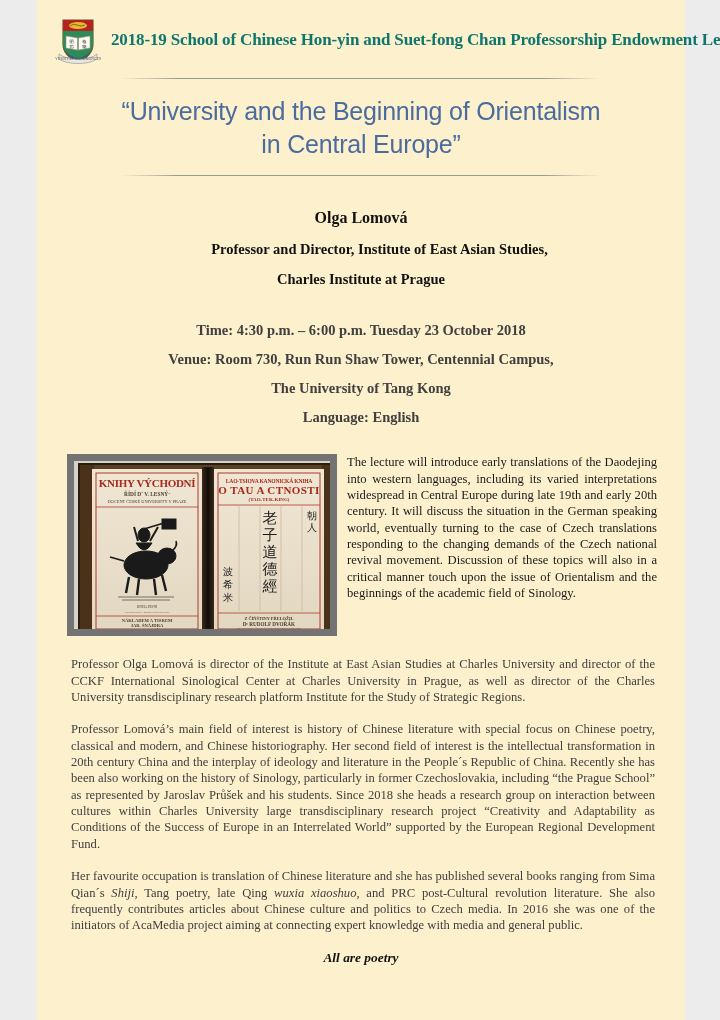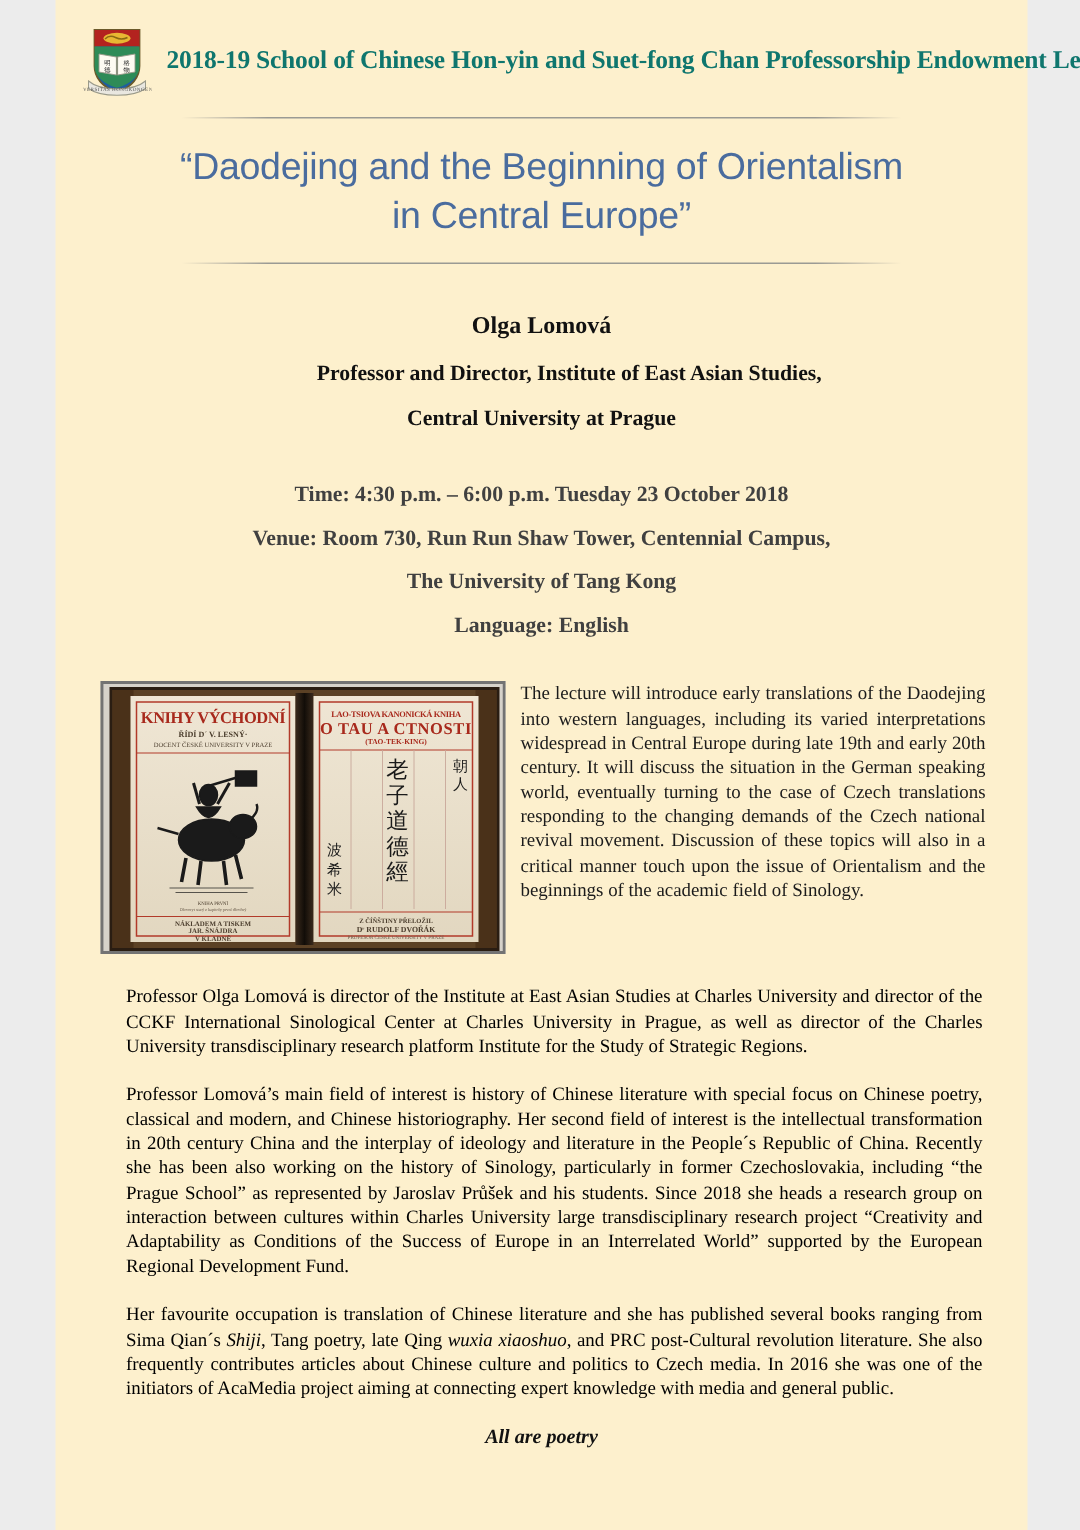--- a/index.html
+++ b/index.html
@@ -100,21 +100,21 @@
     display: flex;
     align-items: flex-start;
     margin-top: 22px;
     padding: 0 28px 0 30px;
   }
   .bookshot {
     flex: 0 0 270px;
     width: 270px;
     height: 182px;
     position: relative;
-    border: 2px solid #737373;
+    border: 7px solid #737373;
     box-sizing: border-box;
     background: #d9d4cc;
     overflow: hidden;
   }
   .bookshot svg { display: block; }
   .abstract-text {
     flex: 1 1 auto;
     margin-left: 10px;
     font-size: 12.6px;
     line-height: 1.30;
@@ -123,23 +123,23 @@
   }
 
   
   .bio {
     padding: 0 30px 0 30px;
     margin-top: 20px;
   }
   .bio p {
     font-size: 12.6px;
     line-height: 1.30;
-    color: #000000;
+    color: #404040;
     text-align: justify;
-    margin: 0 0 16px 17px;
+    margin: 0 0 16px 4px;
   }
   .closing {
     text-align: center;
     font-weight: bold;
     font-style: italic;
     font-size: 13.4px;
     color: #111;
     margin-top: 10px;
   }
   em.ital { font-style: italic; }
@@ -175,30 +175,30 @@
         <path d="M4 40 C12 47 34 47 42 40 L42 45 C34 51 12 51 4 45 Z" fill="#e9e7e0" stroke="#9a9a8a" stroke-width="0.7"></path>
         <text x="23" y="46.4" font-size="3.4" fill="#555" text-anchor="middle" letter-spacing="0.3" font-family="Liberation Serif, serif">UNIVERSITAS HONGKONGENSIS</text>
       </svg>
     </div>
     <div class="header-title">2018-19 School of Chinese Hon-yin and Suet-fong Chan Professorship Endowment Lecture Series</div>
   </div>
 
   <div class="rule top"></div>
 
   <div class="lecture-title">
-    <div>“Daodejing and the Beginning of Orientalism</div>
+    <div>“University and the Beginning of Orientalism</div>
     <div>in Central Europe”</div>
   </div>
 
   <div class="rule bottom"></div>
 
   <div class="speaker">
     <div class="speaker-name">Olga Lomová</div>
     <div class="speaker-role">Professor and Director, Institute of East Asian Studies,</div>
-    <div class="speaker-affil">Central University at Prague</div>
+    <div class="speaker-affil">Charles Institute at Prague</div>
   </div>
 
   <div class="details">
     <div>Time: 4:30 p.m. – 6:00 p.m. Tuesday 23 October 2018</div>
     <div>Venue: Room 730, Run Run Shaw Tower, Centennial Campus,</div>
     <div>The University of Tang Kong</div>
     <div>Language: English</div>
   </div>
 
   <div class="abstract-row">

